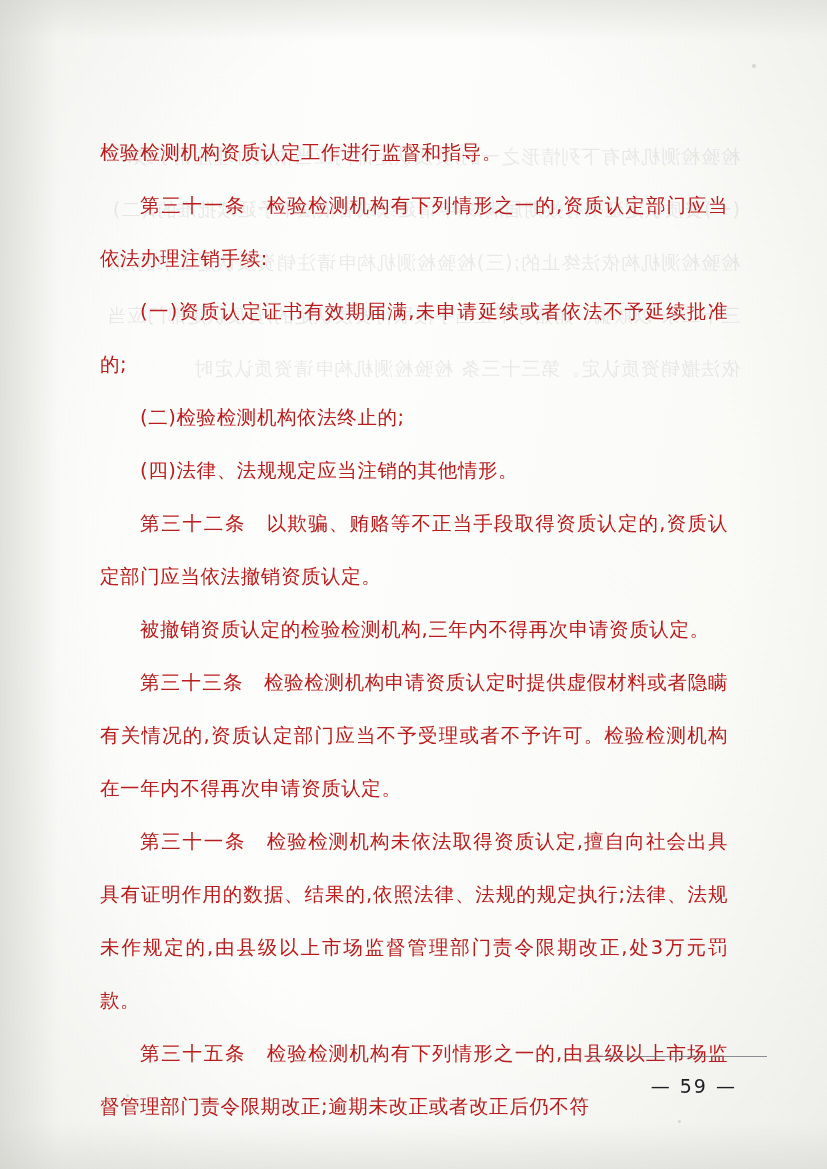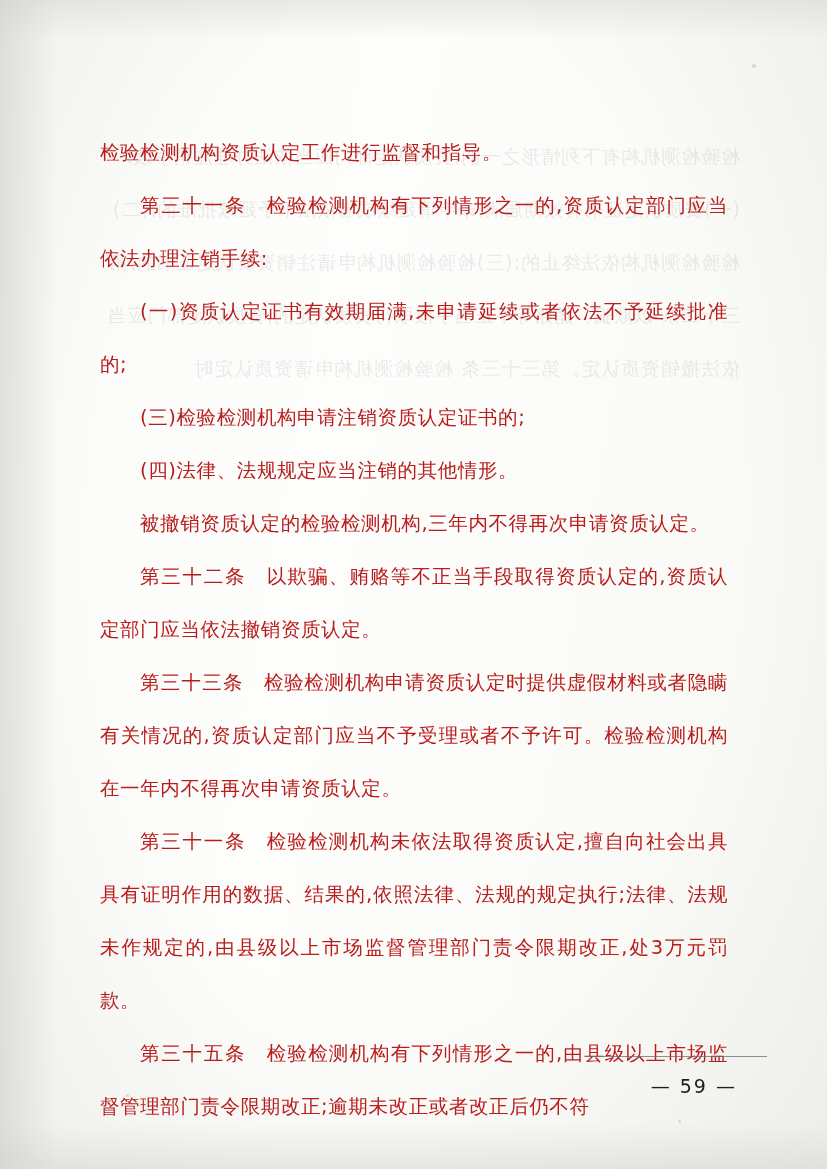--- a/index.html
+++ b/index.html
@@ -144,35 +144,35 @@
     </p>
 
     <p class="para indent">
       <span class="art-no">第三十一条</span><span class="gap"></span><span>检验检测机构有下列情形之一的,资质认定部门应当依法办理注销手续:</span>
     </p>
 
     <p class="para indent">
       <span>(一)资质认定证书有效期届满,未申请延续或者依法不予延续批准的;</span>
     </p>
 
+    <p class="para indent">
+      <span>(二)检验检测机构依法终止的;</span>
+    </p>
 
-    <p class="para indent">
-      <span>(三)检验检测机构申请注销资质认定证书的;</span>
-    </p>
 
     <p class="para indent">
       <span>(四)法律、法规规定应当注销的其他情形。</span>
     </p>
 
     <p class="para indent">
-      <span>被撤销资质认定的检验检测机构,三年内不得再次申请资质认定。</span>
+      <span class="art-no">第三十二条</span><span class="gap"></span><span>以欺骗、贿赂等不正当手段取得资质认定的,资质认定部门应当依法撤销资质认定。</span>
     </p>
 
     <p class="para indent">
-      <span class="art-no">第三十二条</span><span class="gap"></span><span>以欺骗、贿赂等不正当手段取得资质认定的,资质认定部门应当依法撤销资质认定。</span>
+      <span>被撤销资质认定的检验检测机构,三年内不得再次申请资质认定。</span>
     </p>
 
     <p class="para indent">
       <span class="art-no">第三十三条</span><span class="gap"></span><span>检验检测机构申请资质认定时提供虚假材料或者隐瞒有关情况的,资质认定部门应当不予受理或者不予许可。检验检测机构在一年内不得再次申请资质认定。</span>
     </p>
 
     <p class="para indent">
       <span class="art-no">第三十一条</span><span class="gap"></span><span>检验检测机构未依法取得资质认定,擅自向社会出具具有证明作用的数据、结果的,依照法律、法规的规定执行;法律、法规未作规定的,由县级以上市场监督管理部门责令限期改正,处3万元罚款。</span>
     </p>
 

